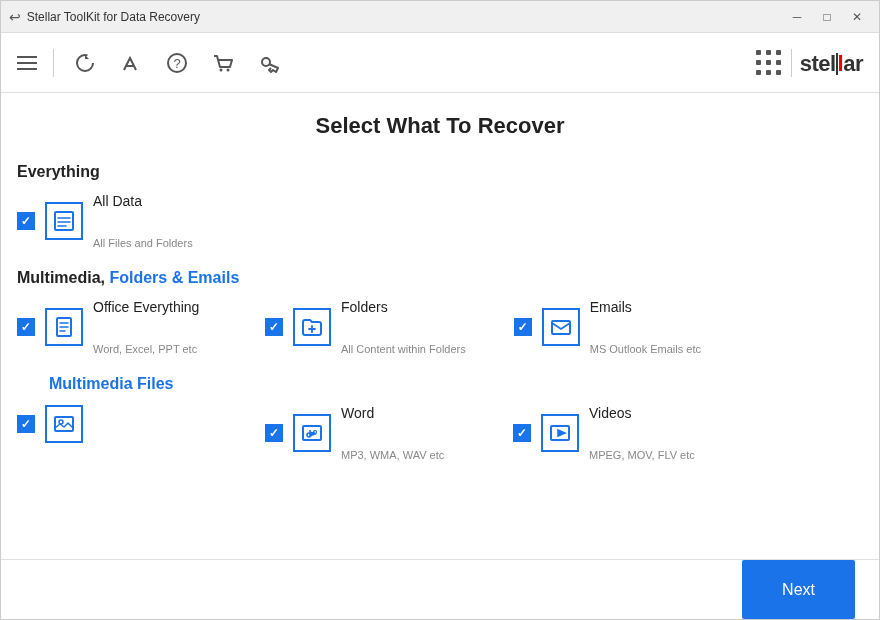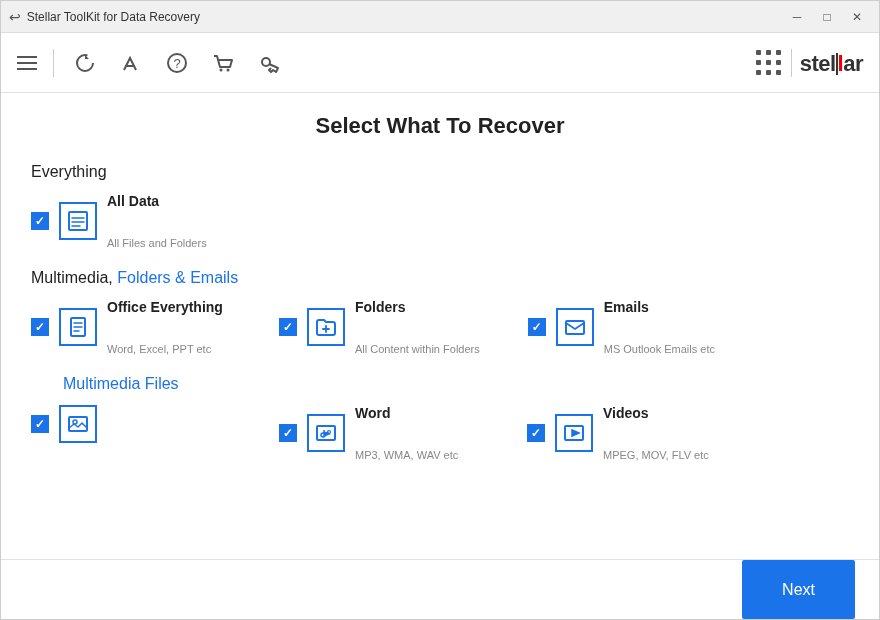--- a/index.html
+++ b/index.html
@@ -111,35 +111,35 @@
       font-size: 22px;
       font-weight: bold;
       color: #333;
       letter-spacing: -0.5px;
     }
     .stellar-logo span.red { color: #e00; }
 
     
     .main {
       flex: 1;
-      padding: 20px 30px;
+      padding: 20px 16px;
       overflow: auto;
     }
     .page-title {
       text-align: center;
       font-size: 22px;
       font-weight: 600;
       color: #222;
       margin-bottom: 24px;
     }
 
     
     .section-label {
       font-size: 16px;
-      font-weight: 400;
+      font-weight: 700;
       margin-bottom: 12px;
     }
     .section-label.black { color: #222; }
     .section-label.blue { color: #1a73e8; margin-left: 32px; }
 
     .options-row {
       display: flex;
       align-items: flex-start;
       gap: 48px;
       margin-bottom: 8px;
@@ -174,21 +174,21 @@
       display: flex;
       align-items: center;
       justify-content: center;
       flex-shrink: 0;
       color: #1a73e8;
       font-size: 18px;
     }
     .option-text { }
     .option-name {
       font-size: 14px;
-      font-weight: 700;
+      font-weight: 400;
       color: #222;
     }
     .option-desc {
       font-size: 11px;
       color: #888;
       margin-top: 28px;
     }
 
     
     .footer {

